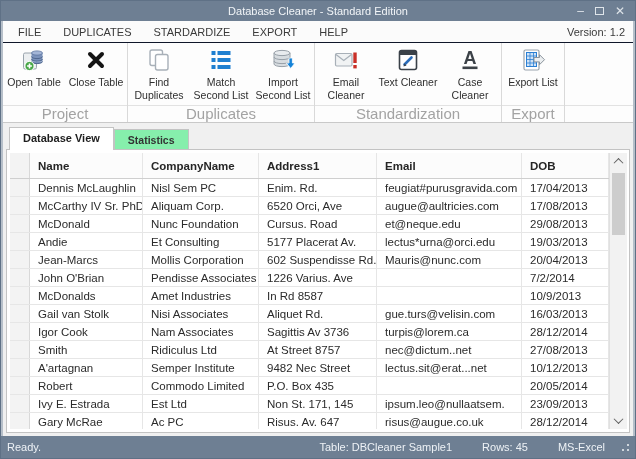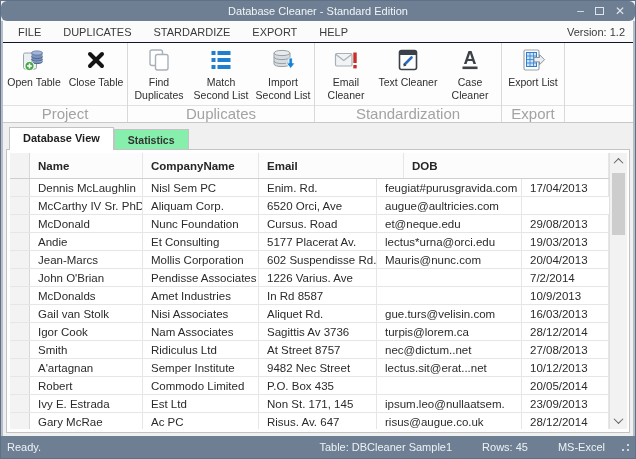--- a/index.html
+++ b/index.html
@@ -1,20 +1,20 @@
 <!DOCTYPE html>
 <html><head>
 <meta charset="utf-8">
 <style>
   * { margin:0; padding:0; box-sizing:border-box; }
   html,body { width:636px; height:459px; font-family:"Liberation Sans", sans-serif; background:#ffffff; overflow:hidden; }
   .window { width:636px; height:459px; display:flex; flex-direction:column; border:1px solid #5f7186; background:#f0f0f0; }
 
   
-  .titlebar { height:20px; background:#6e7f93; display:flex; align-items:center; position:relative; flex:0 0 auto;border-radius:6px; }
+  .titlebar { height:20px; background:#6e7f93; display:flex; align-items:center; position:relative; flex:0 0 auto; }
   .title { position:absolute; left:0; right:0; text-align:center; color:#f2f5f8; font-size:11px; }
   .win-controls { margin-left:auto; display:flex; align-items:center; gap:11px; padding-right:10px; z-index:2; }
   .win-controls .glyph { color:#dfe5ea; font-size:12px; line-height:12px; cursor:default; }
   .maxbox { width:9px; height:8px; border:1px solid #dfe5ea; display:inline-block; }
 
   .body-area { flex:1; display:flex; flex-direction:column; border-left:2px solid #b6bfc9; border-right:2px solid #b6bfc9; background:#f0f0f0; min-height:0; }
 
   
   .menubar { height:22px; background:#fbfbfb; border-bottom:1px solid #0f172a; display:flex; align-items:center; font-size:11px; color:#3a3a3a; flex:0 0 auto; }
   .menu-items { display:flex; padding-left:4px; }
@@ -222,37 +222,39 @@
         <div class="tab inactive">Statistics</div>
       </div>
 
     <div class="content">
       <div class="panel">
         <div class="grid" id="grid">
             <div class="grid-row header">
               <div class="cell sel" style="width: 20px; flex: 0 0 20px;"></div>
               <div class="cell" style="width: 113px; flex: 0 0 113px;">Name</div>
               <div class="cell" style="width: 116px; flex: 0 0 116px;">CompanyName</div>
+              <div class="cell" style="width: 118px; flex: 0 0 118px;">Address1</div>
               <div class="cell" style="width: 145px; flex: 0 0 145px;">Email</div>
               <div class="cell" style="flex: 1 1 0%;">DOB</div>
             </div>
             <div class="grid-row ">
               <div class="cell sel" style="width: 20px; flex: 0 0 20px;"></div>
               <div class="cell" style="width: 113px; flex: 0 0 113px;">Dennis McLaughlin</div>
               <div class="cell" style="width: 116px; flex: 0 0 116px;">Nisl Sem PC</div>
               <div class="cell" style="width: 118px; flex: 0 0 118px;">Enim. Rd.</div>
               <div class="cell" style="width: 145px; flex: 0 0 145px;">feugiat#purusgravida.com</div>
               <div class="cell" style="flex: 1 1 0%;">17/04/2013</div>
             </div>
             <div class="grid-row ">
               <div class="cell sel" style="width: 20px; flex: 0 0 20px;"></div>
               <div class="cell" style="width: 113px; flex: 0 0 113px;">McCarthy IV Sr. PhD</div>
               <div class="cell" style="width: 116px; flex: 0 0 116px;">Aliquam Corp.</div>
               <div class="cell" style="width: 118px; flex: 0 0 118px;">6520 Orci, Ave</div>
               <div class="cell" style="width: 145px; flex: 0 0 145px;">augue@aultricies.com</div>
+              <div class="cell" style="flex: 1 1 0%;">17/08/2013</div>
             </div>
             <div class="grid-row ">
               <div class="cell sel" style="width: 20px; flex: 0 0 20px;"></div>
               <div class="cell" style="width: 113px; flex: 0 0 113px;">McDonald</div>
               <div class="cell" style="width: 116px; flex: 0 0 116px;">Nunc Foundation</div>
               <div class="cell" style="width: 118px; flex: 0 0 118px;">Cursus. Road</div>
               <div class="cell" style="width: 145px; flex: 0 0 145px;">et@neque.edu</div>
               <div class="cell" style="flex: 1 1 0%;">29/08/2013</div>
             </div>
             <div class="grid-row ">

